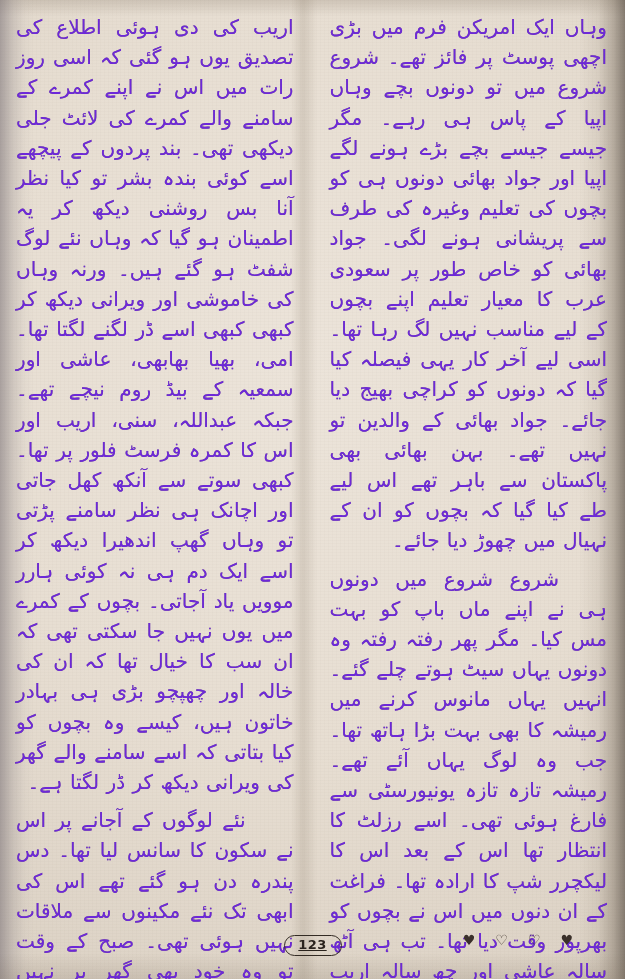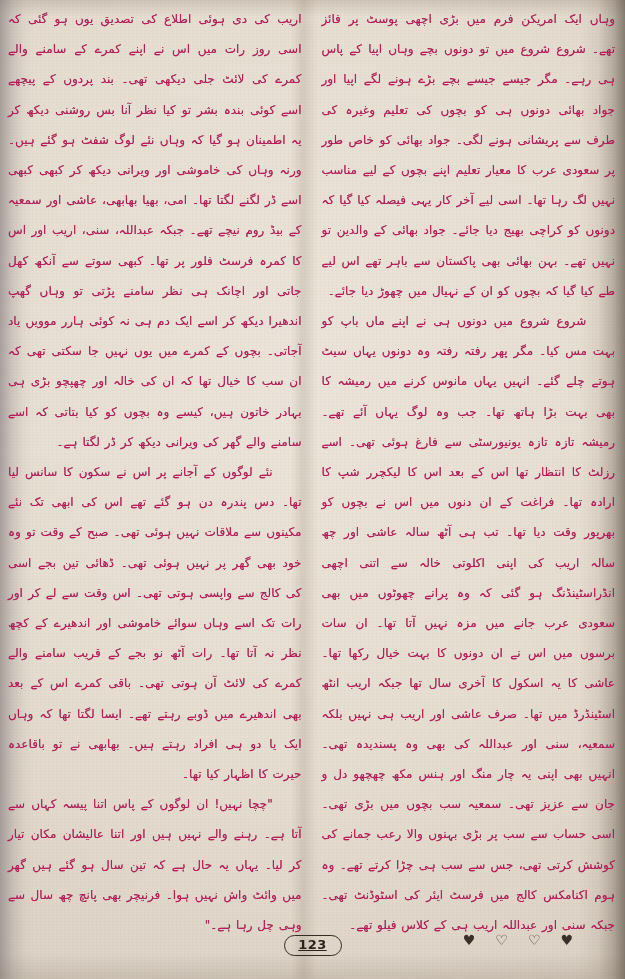--- a/index.html
+++ b/index.html
@@ -85,23 +85,23 @@
     gap: 20px;
   }
   .col {
     flex: 1 1 0;
     min-width: 0;
     direction: rtl;
     text-align: justify;
     text-align-last: right;
   }
   .col p {
-    margin: 0;
-    color: #be185d;
-    font-size: 12px;
+    margin: 8px;
+    color: #6d28d9;
+    font-size: 20px;
     line-height: 30.2px;
     letter-spacing: .1px;
     word-spacing: 1px;
     text-shadow: 0 0 .6px rgba(60,48,38,.55);
     filter: blur(.07px);
   }
   .col p.indent { text-indent: 2.4em; }
 
   
   .footer {

